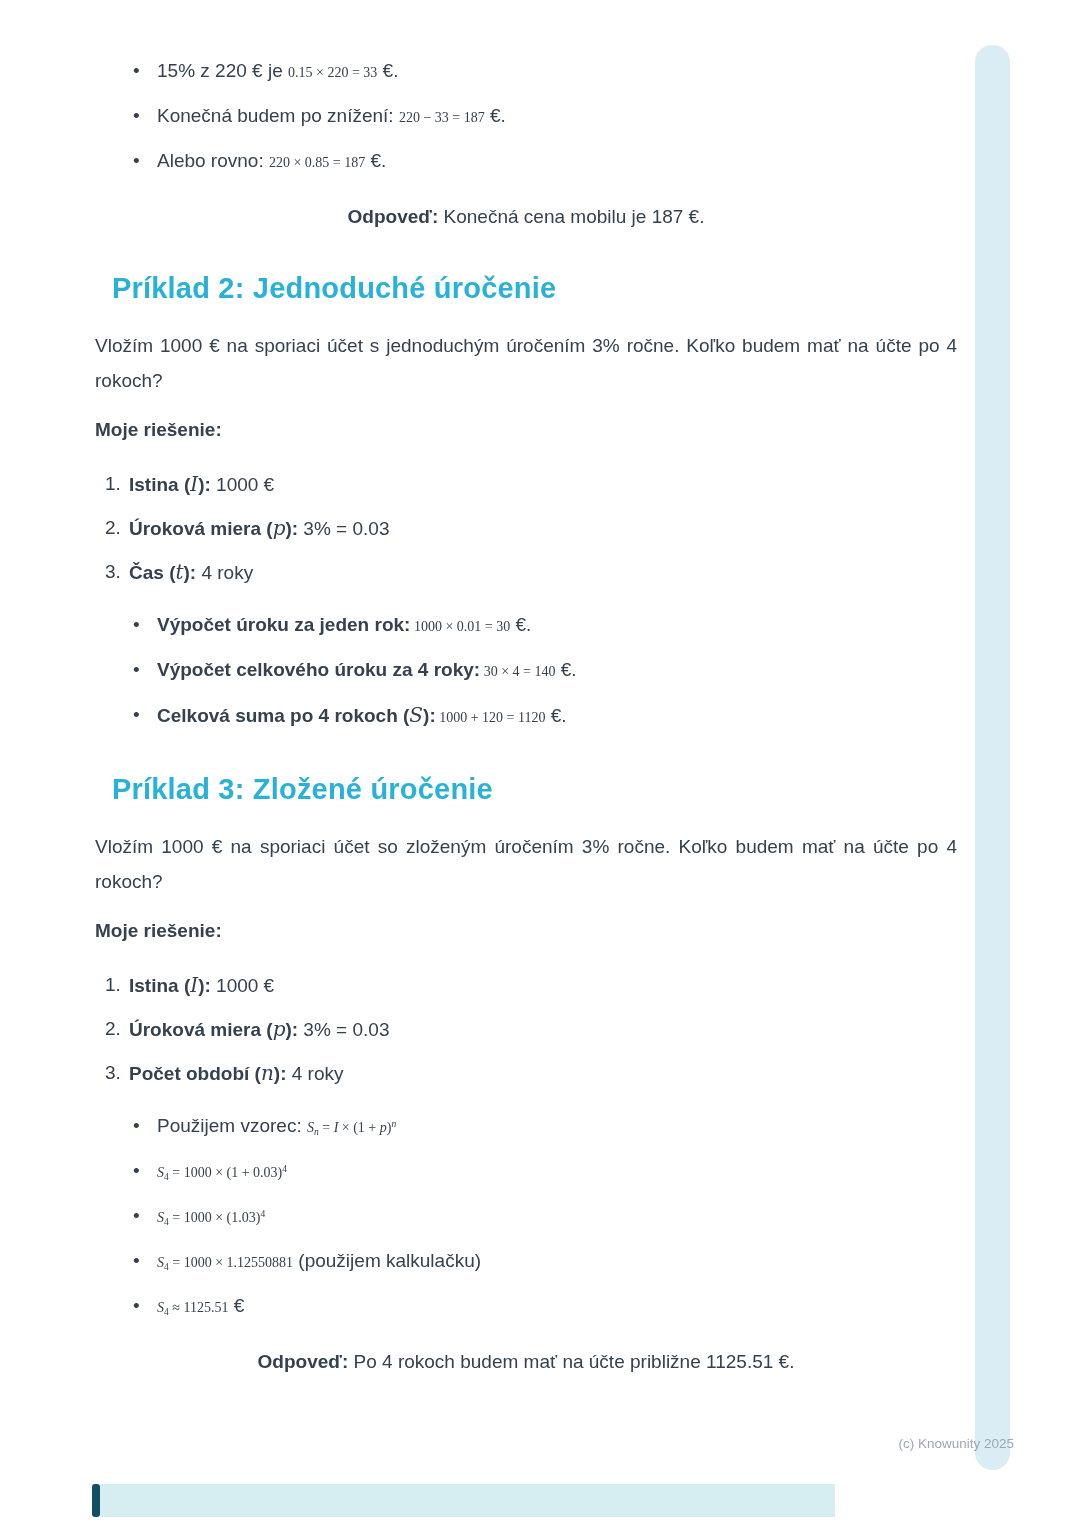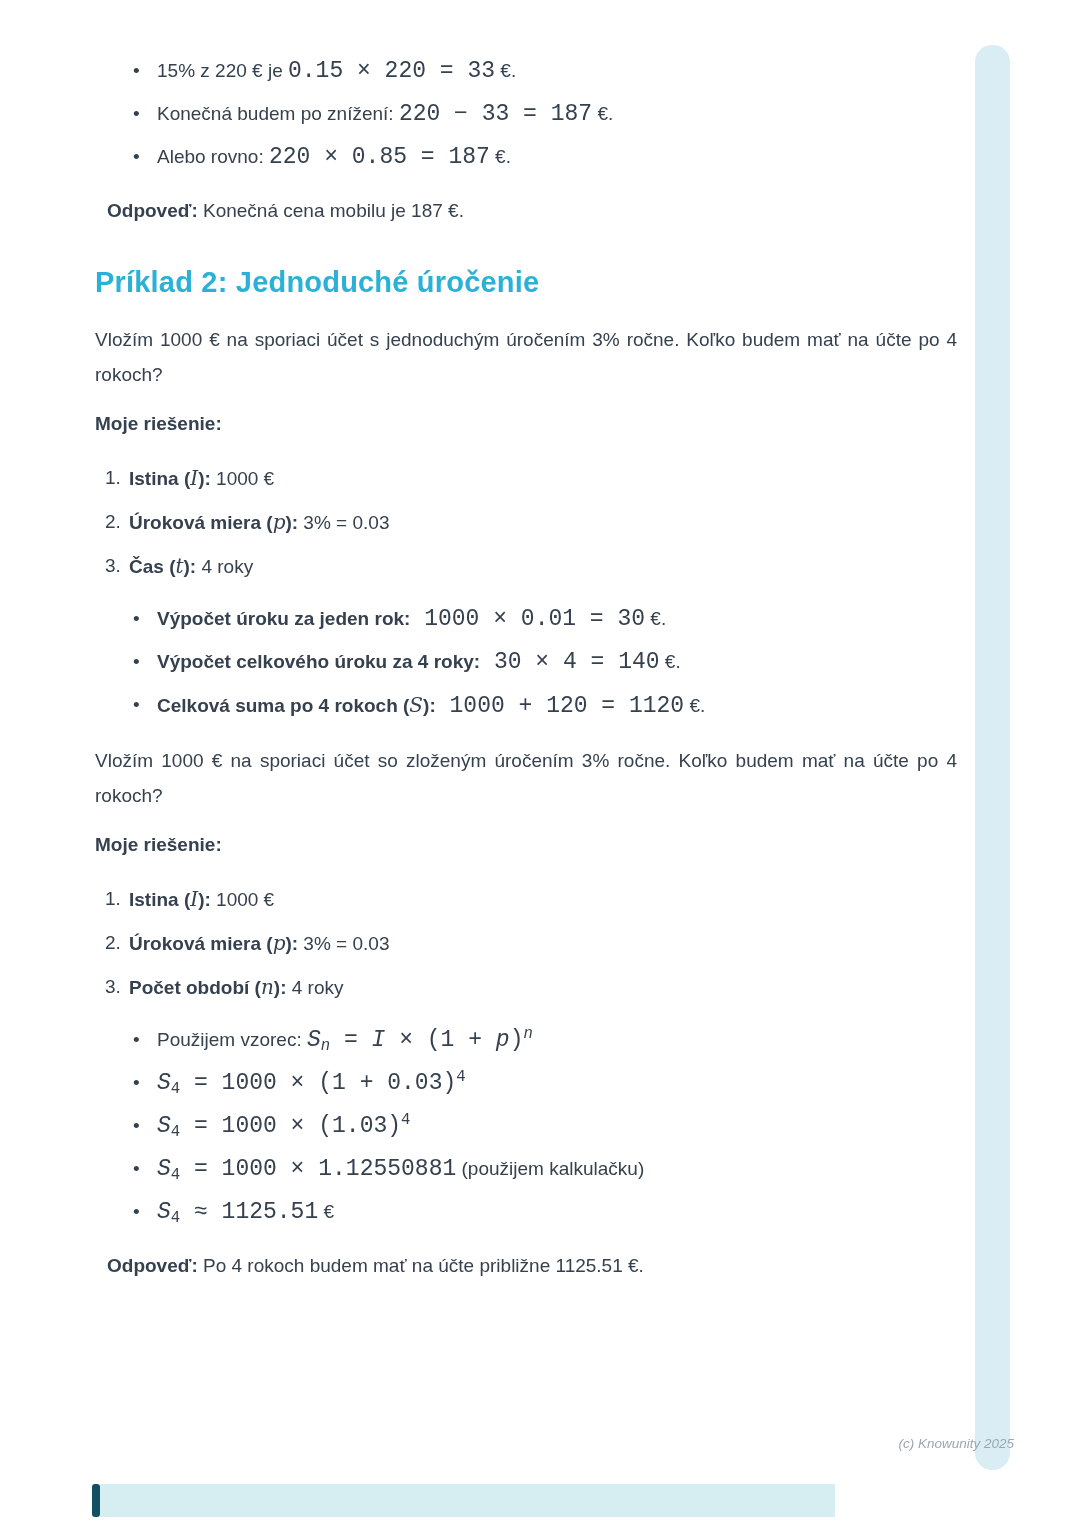--- a/index.html
+++ b/index.html
@@ -29,35 +29,35 @@
   .list.intro{margin-top:6px;}
   .list.steps{margin-top:24px;}
   .list.bullets{margin-top:22px;}
   .row{display:flex;margin-bottom:13px;line-height:30px;}
   .row:last-child{margin-bottom:0;}
   .row .marker{flex:none;width:24px;margin-left:38px;font-size:19px;}
   .row .num{flex:none;width:24px;margin-left:10px;}
   .row .line{flex:1;min-width:0;}
   .lbl{font-weight:700;}
   .t{font-weight:400;}
-  .math{font-family:Liberation Mono, monospace;font-size:23px;}
+  .math{font-family:Liberation Serif, serif;font-size:14px;}
   .math i{font-style:italic;}
   .math sub{font-size:0.68em;vertical-align:-0.28em;line-height:0;}
   .math sup{font-size:0.68em;vertical-align:0.5em;line-height:0;}
   .mvar{font-family:"DejaVu Serif",serif;font-style:italic;font-weight:400;font-size:20px;}
-  .answer{margin:24px 12px 0;}
+  .answer{margin:24px 2px 0;text-align:center;}
   h2.section-heading{
-    margin:38px 0 0;font-size:29px;line-height:36px;font-weight:700;
+    margin:38px 17px 0;font-size:29px;line-height:36px;font-weight:700;
     color:var(--accent);letter-spacing:0.2px;
   }
   .problem{margin:22px 0 0;line-height:35px;text-align:justify;}
   .sol-label{margin:17px 0 0;font-weight:700;}
   .footer-credit{
     position:absolute;top:1436px;right:66px;z-index:2;
-    font-size:13.5px;color:var(--muted);font-style:italic;
+    font-size:13.5px;color:var(--muted);
   }
   .callout{position:absolute;left:92px;top:1484px;height:33px;display:flex;z-index:1;}
   .callout .bar-dark{width:8px;background:var(--bar_dark);border-radius:3px;}
   .callout .bar-light{width:735px;background:var(--bar_light);}
 </style>
 </head>
 <body>
 
 <div class="side-strip"></div>
 
@@ -110,20 +110,21 @@
       <span class="marker">•</span>
       <span class="line"><b class="lbl">Výpočet celkového úroku za 4 roky:</b><span class="math"> 30 × 4 = 140</span><span class="t"> €.</span></span>
     </div>
     <div class="row">
       <span class="marker">•</span>
       <span class="line"><b class="lbl">Celková suma po 4 rokoch (</b><span class="mvar">S</span><b class="lbl">):</b><span class="math"> 1000 + 120 = 1120</span><span class="t"> €.</span></span>
     </div>
   </div>
 
 
+  <h2 class="section-heading">Príklad 3: Zložené úročenie</h2>
 
   <p class="problem">Vložím 1000 € na sporiaci účet so zloženým úročením 3% ročne. Koľko budem mať na účte po 4 rokoch?</p>
 
   <p class="sol-label">Moje riešenie:</p>
 
   <div class="list steps">
     <div class="row">
       <span class="num">1.</span>
       <span class="line"><b class="lbl">Istina (</b><span class="mvar">I</span><b class="lbl">):</b><span class="t"> 1000 €</span></span>
     </div>

